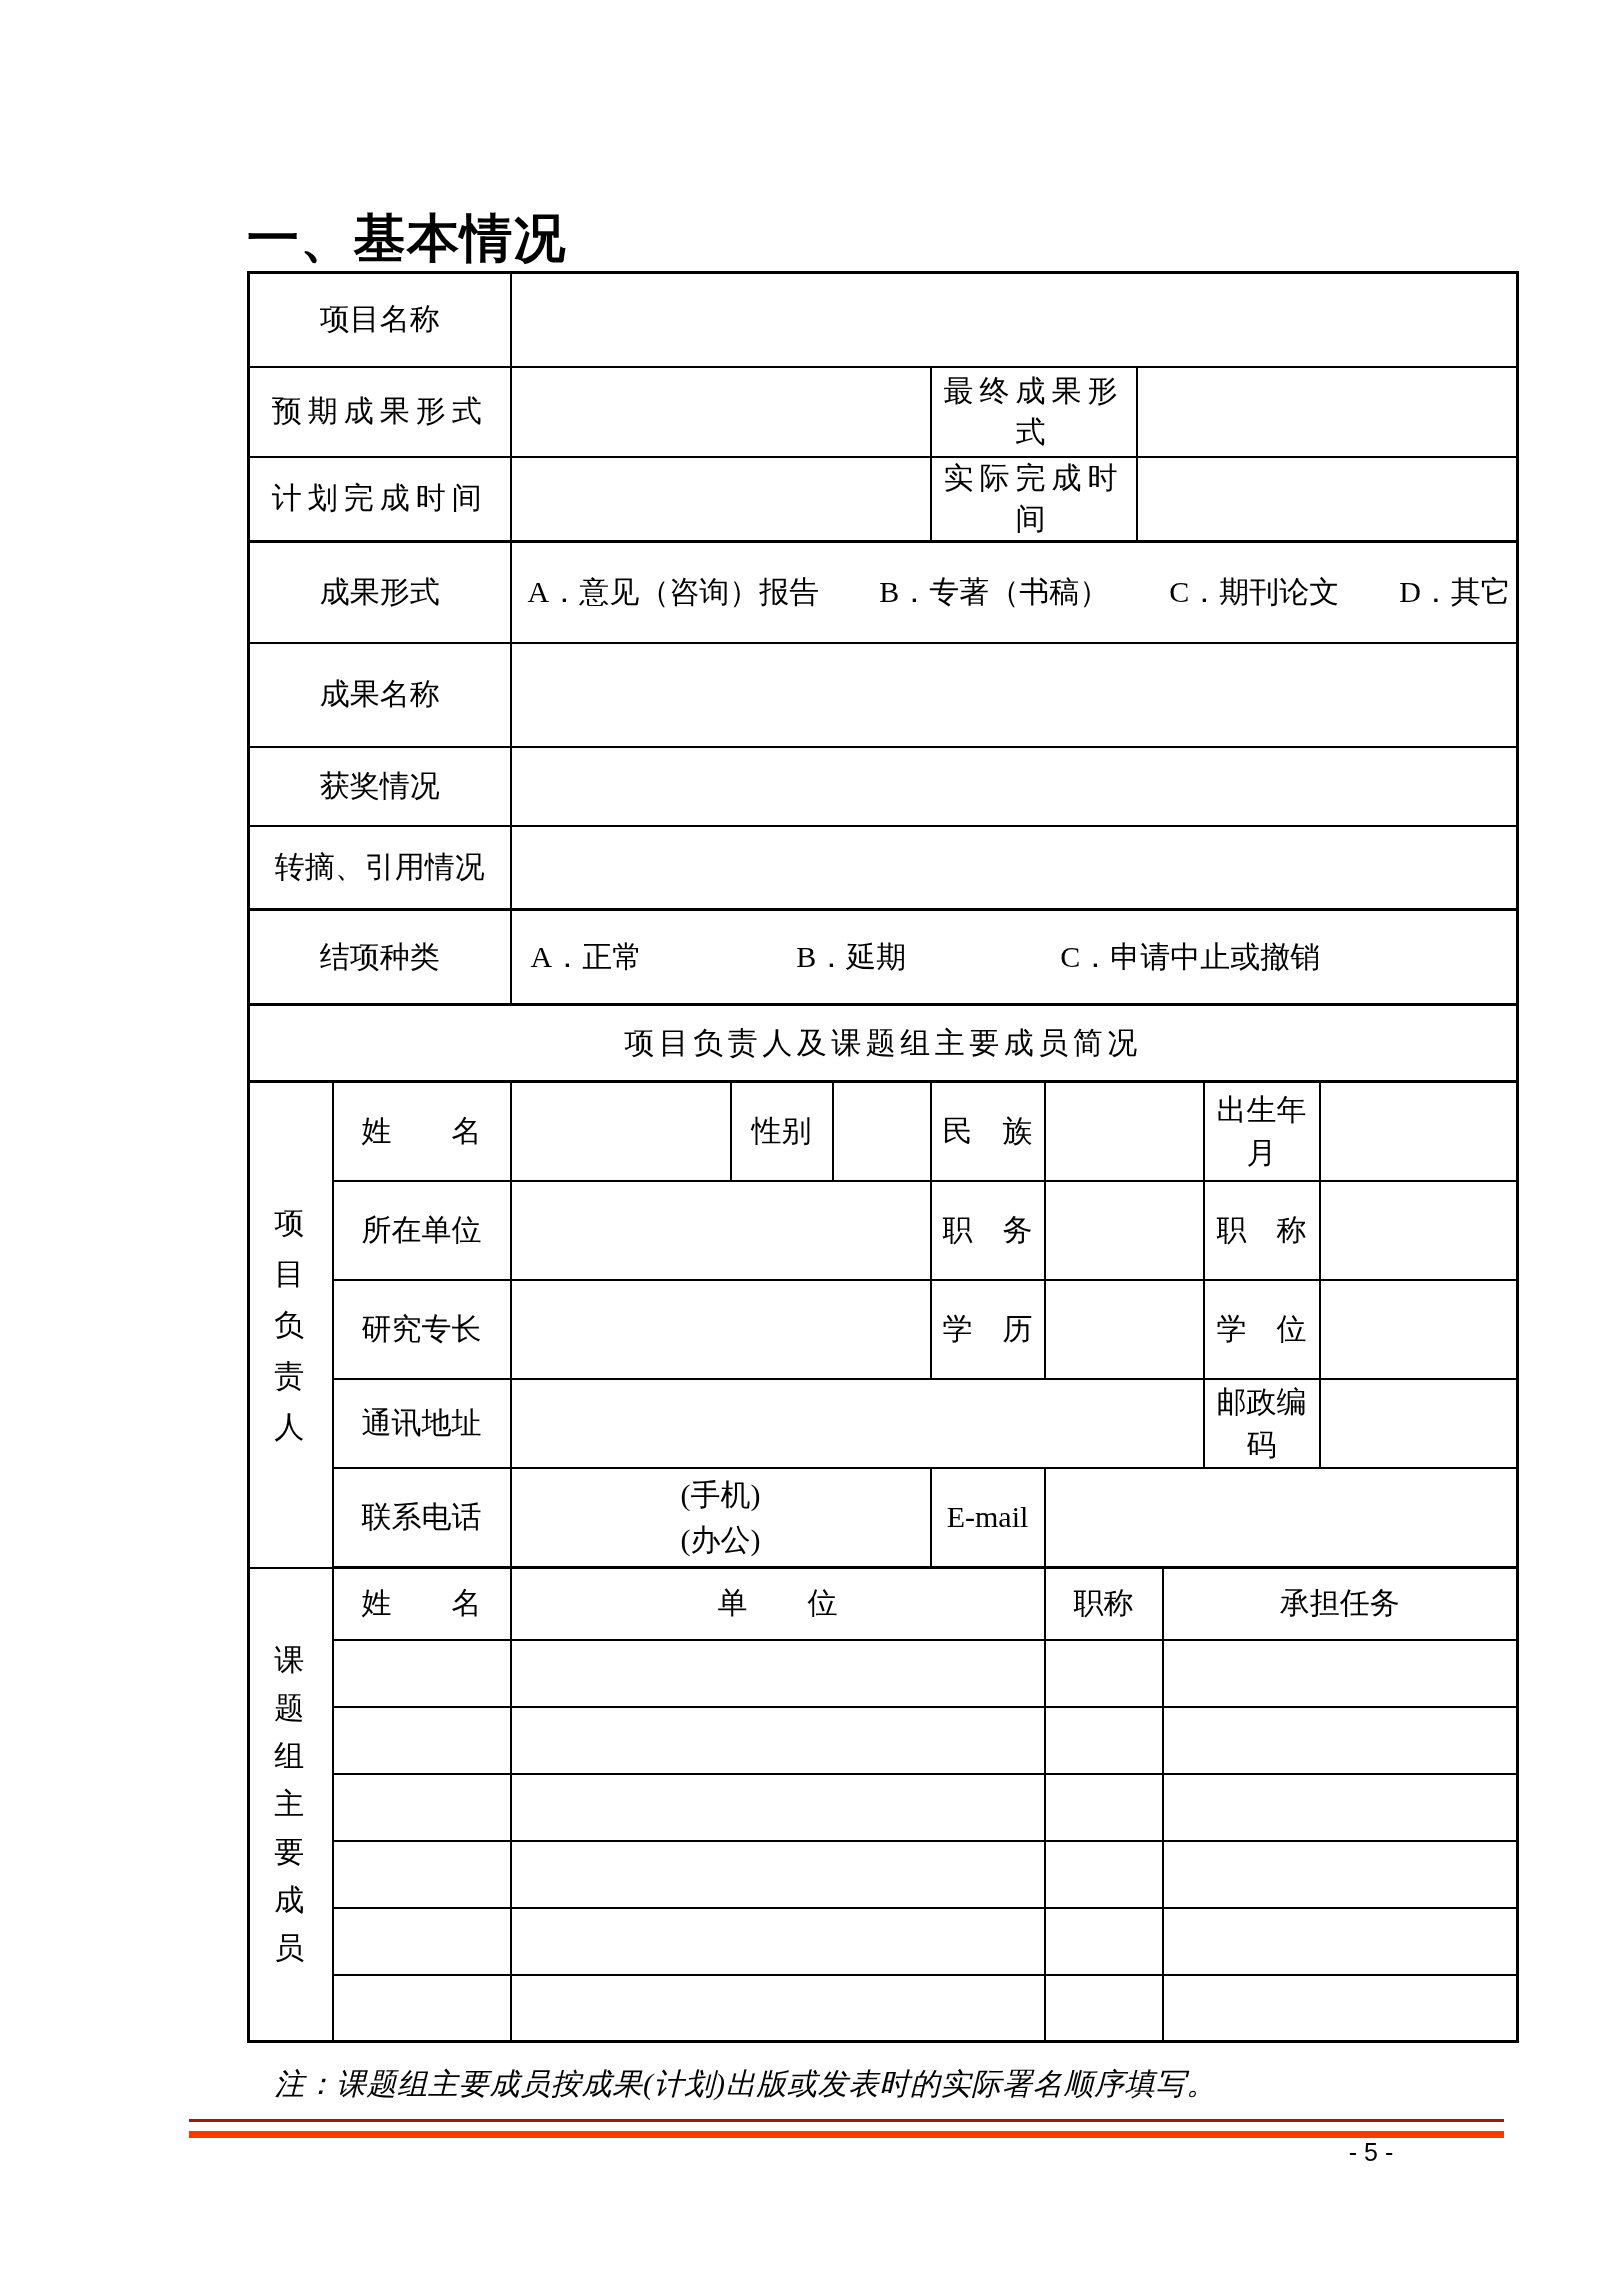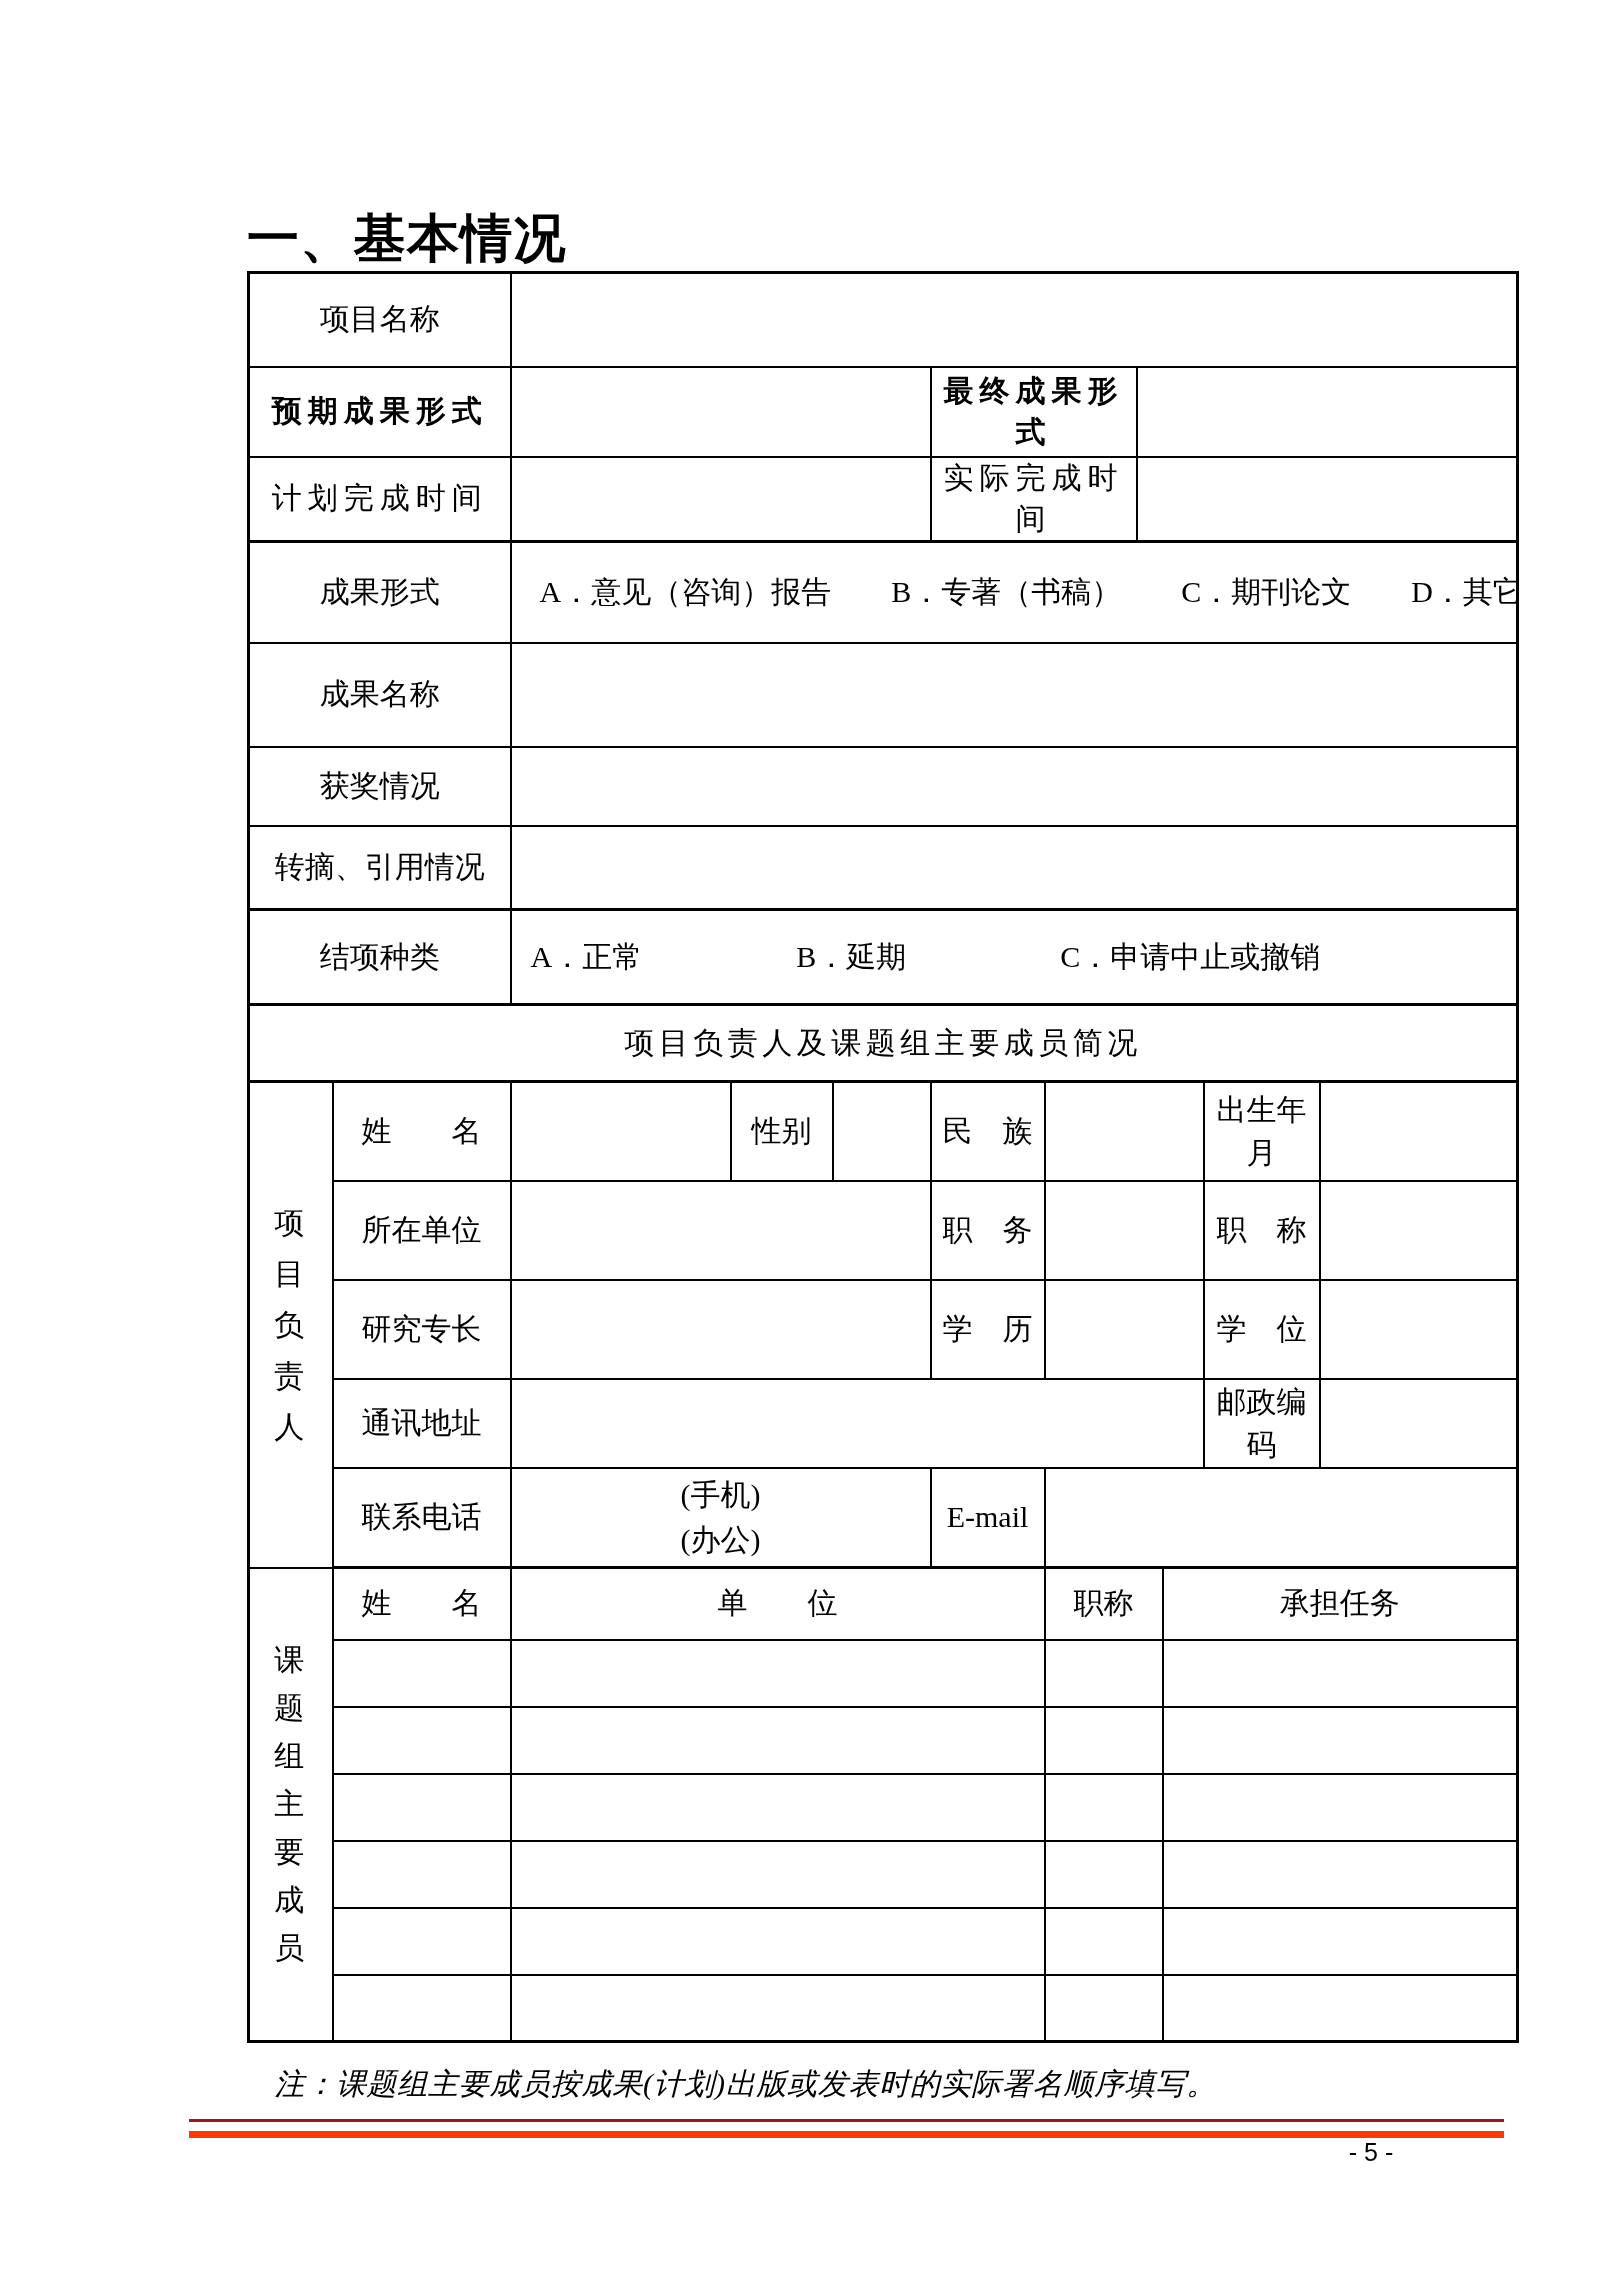--- a/index.html
+++ b/index.html
@@ -30,39 +30,39 @@
     border:2px solid #000;
     padding:0;
     font-size:30px;
     vertical-align:middle;
     text-align:center;
     overflow:hidden;
   }
   tr.hb > td{border-bottom-width:3.9px;}
   
   tr.tr-pname{height:94px;}
-  tr.tr-expect{height:90px;font-weight:bold;}
+  tr.tr-expect{height:90px;}
   tr.tr-plan{height:85px;}
   tr.tr-form{height:101px;}
   tr.tr-rname{height:104px;}
   tr.tr-award{height:79px;}
   tr.tr-reprint{height:84px;}
   tr.tr-closure{height:95px;}
   tr.tr-sechdr{height:77px;}
   tr.tr-l{height:99px;}
   tr.tr-l4{height:88px;}
   tr.tr-l5{height:100px;}
   tr.tr-mh{height:72px;}
   tr.tr-m{height:67px;}
 
   td.lbl{text-align:center;}
   td.sp{letter-spacing:0.20em;}
   td.sechdr{text-align:center;letter-spacing:0.15em;}
   td.val{background:#fff;}
-  .optrow{display:flex;align-items:center;padding-left:28px;gap:60px;white-space:nowrap;}
+  .optrow{display:flex;align-items:center;padding-left:16px;gap:60px;white-space:nowrap;}
   .optrow.wide{padding-left:19px;gap:154px;}
   td.wrapleft{text-align:left;padding:3.9px 7.9px;line-height:1.45;}
   td.vcell{padding:0;}
   .vtext{
     width:33px;margin:0 auto;
     word-break:break-all;line-height:1.7;
     text-align:left;font-size:30px;
   }
   .vtext.members{line-height:1.6;}
   td.phoneval{text-align:left;padding-left:18.3px;font-size:27px;line-height:1.5;}

